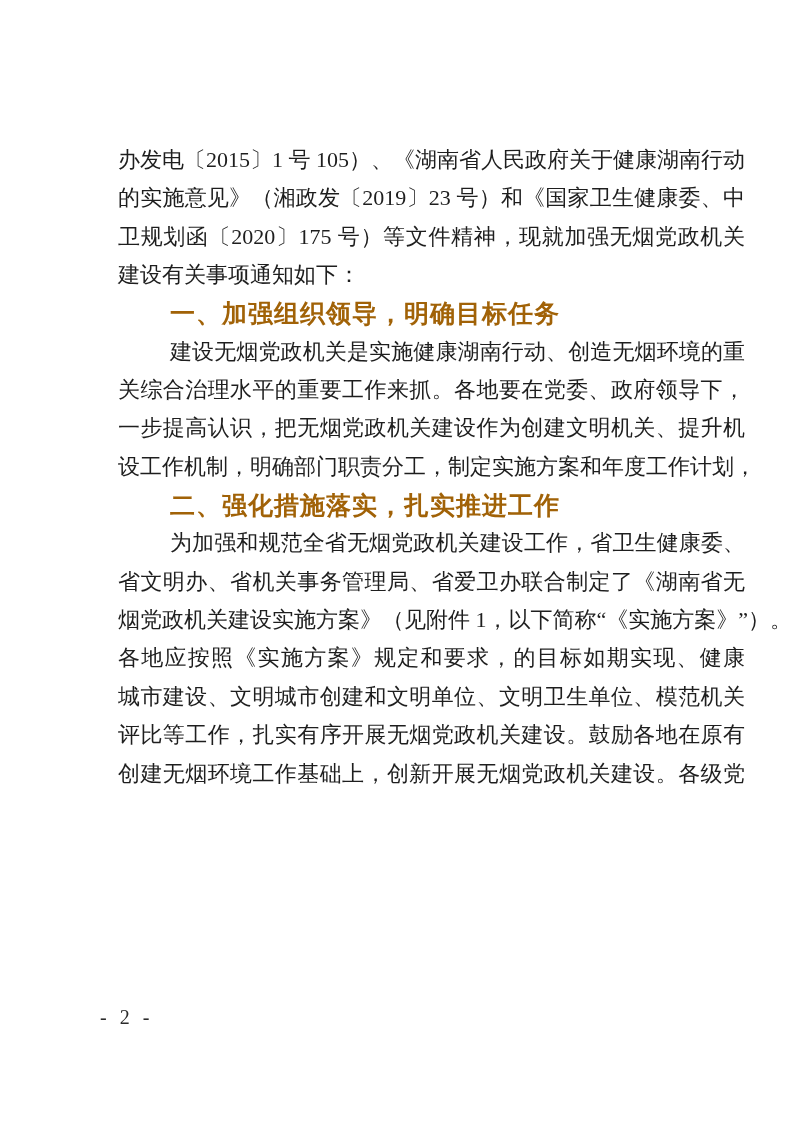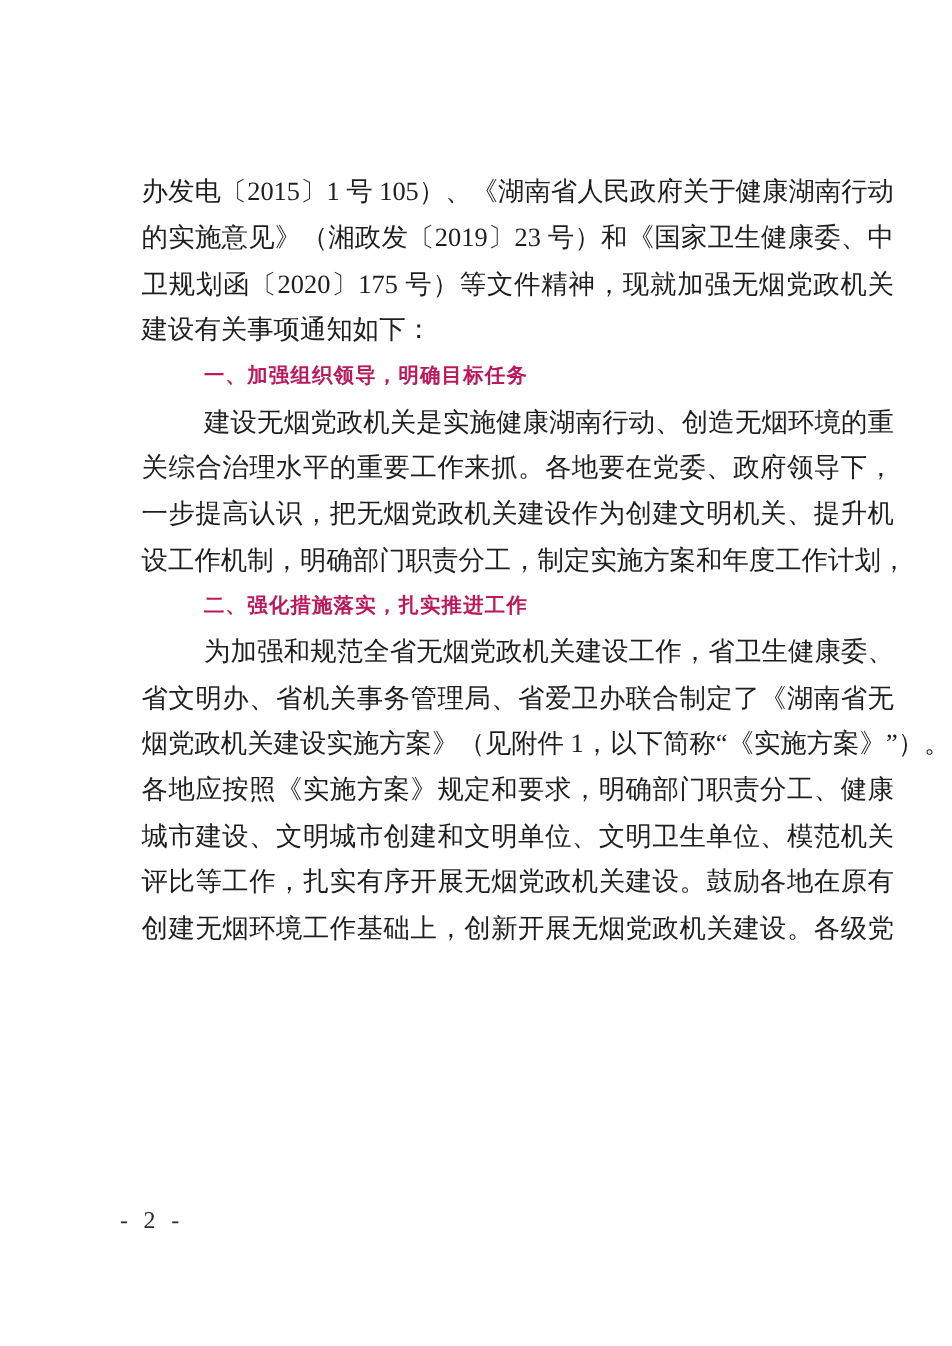--- a/index.html
+++ b/index.html
@@ -35,22 +35,22 @@
   .line.partial {
     text-align: right;
     text-align-last: left;
   }
   .line.indent {
     text-indent: 52px;
   }
   .line.heading {
     font-family: "Liberation Sans", "DejaVu Sans", sans-serif;
     font-weight: 700;
-    font-size: 17px;
-    color: #be185d;
+    font-size: 25px;
+    color: #a16207;
     text-align: left;
     text-align-last: left;
     letter-spacing: 1px;
   }
   .page-number {
     position: absolute;
     left: 100px;
     top: 1000px;
     height: 34px;
     line-height: 34px;
@@ -74,21 +74,21 @@
     <div class="line heading indent">一、加强组织领导，明确目标任务</div>
     <div class="line indent">建设无烟党政机关是实施健康湖南行动、创造无烟环境的重</div>
     <div class="line">关综合治理水平的重要工作来抓。各地要在党委、政府领导下，</div>
     <div class="line">一步提高认识，把无烟党政机关建设作为创建文明机关、提升机</div>
     <div class="line">设工作机制，明确部门职责分工，制定实施方案和年度工作计划，</div>
 
     <div class="line heading indent">二、强化措施落实，扎实推进工作</div>
     <div class="line indent">为加强和规范全省无烟党政机关建设工作，省卫生健康委、</div>
     <div class="line">省文明办、省机关事务管理局、省爱卫办联合制定了《湖南省无</div>
     <div class="line">烟党政机关建设实施方案》（见附件 1，以下简称“《实施方案》”）。</div>
-    <div class="line">各地应按照《实施方案》规定和要求，明确部门职责分工、健康</div>
+    <div class="line">各地应按照《实施方案》规定和要求，的目标如期实现、健康</div>
     <div class="line">城市建设、文明城市创建和文明单位、文明卫生单位、模范机关</div>
     <div class="line">评比等工作，扎实有序开展无烟党政机关建设。鼓励各地在原有</div>
     <div class="line">创建无烟环境工作基础上，创新开展无烟党政机关建设。各级党</div>
 
   </div>
 
   <div class="page-number">- 2 -</div>
 </div>
 
 </body></html>

